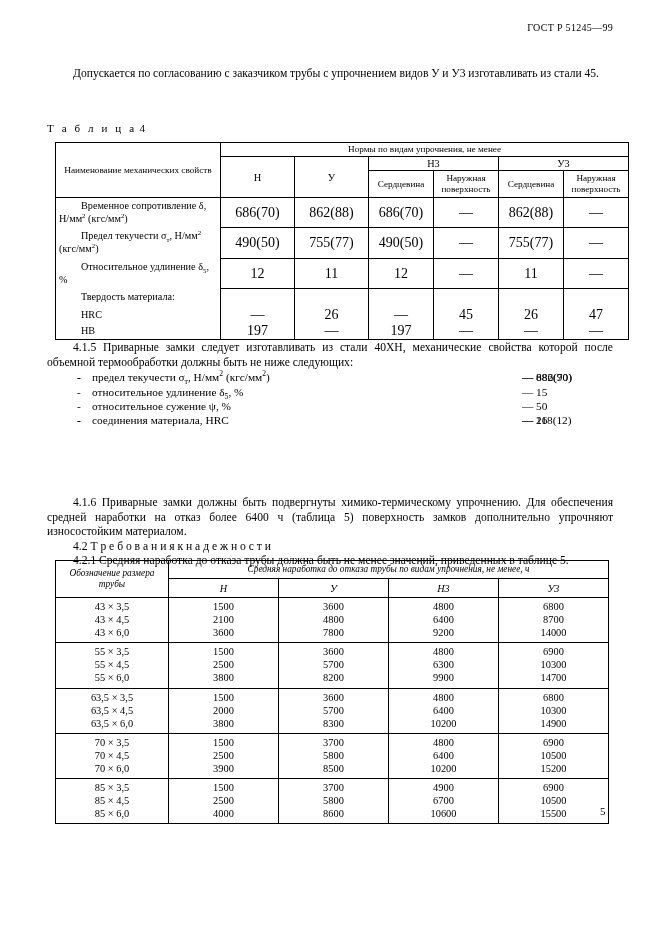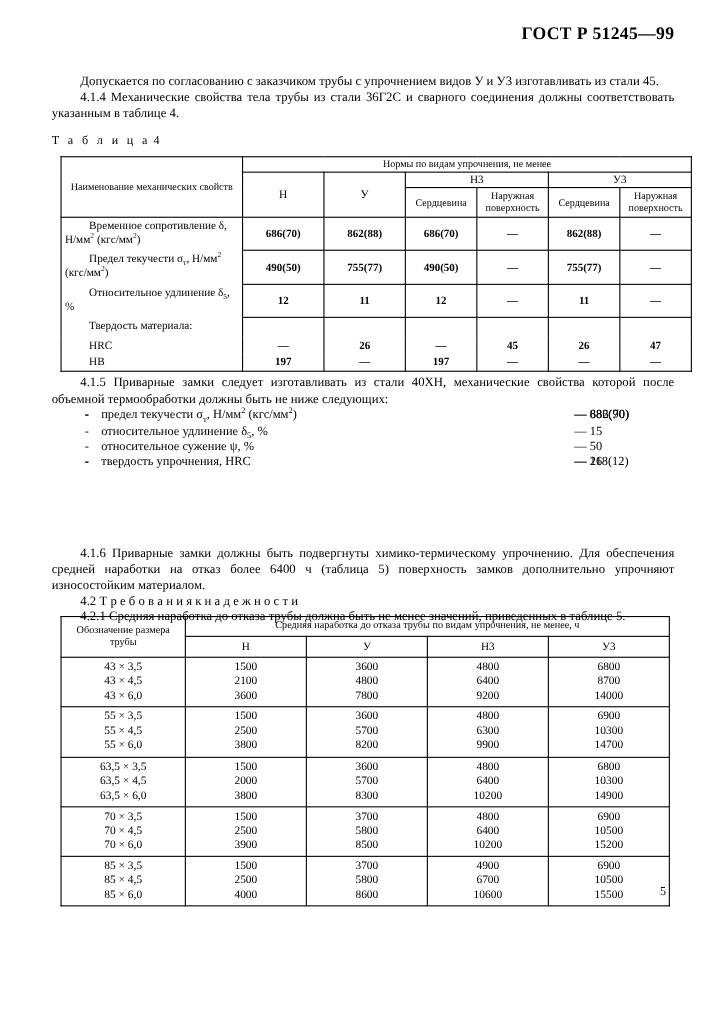--- a/index.html
+++ b/index.html
@@ -20,22 +20,22 @@
     left: 0; top: 0;
     width: 661px;
     height: 936px;
   }
 
   
   .runhead {
     position: absolute;
     top: 22px;
     right: 48px;
-    font-size: 16px;
-    font-weight: bold;
+    font-size: 10px;
+    font-weight: normal;
     letter-spacing: 0.3px;
     white-space: nowrap;
   }
 
   
   .content {
     position: absolute;
     left: 47px;
     top: 52px;
     width: 566px;
@@ -86,21 +86,21 @@
   .t4 td { height: 14px; }
   .t4 .rowlabel {
     text-align: left;
     font-size: 10.2px;
     line-height: 13.4px;
     padding: 1px 3px 2px 3px;
     vertical-align: top;
   }
   .t4 .rowlabel .ln1 { display: block; text-indent: 22px; }
   .t4 .rowlabel .ln2 { display: block; text-indent: 0; }
-  .t4 .val { font-size: 10px; font-weight: bold; }
+  .t4 .val { font-size: 14px; }
   .t4 .hardlbl { text-align: left; font-size: 10.2px; padding-left: 25px; margin-top: 36px; }
   sup { font-size: 0.68em; vertical-align: super; line-height: 0; }
   sub { font-size: 0.68em; vertical-align: sub; line-height: 0; }
 
   
   .mid {
     position: absolute;
     left: 47px;
     top: 341px;
     width: 566px;
@@ -142,21 +142,21 @@
     left: 47px;
     top: 541px;
   }
   .t5wrap {
     position: absolute;
     left: 55px;
     top: 560px;
     width: 553px;
   }
   .t5 td { padding: 0; }
-  .t5 .hcell { font-size: 9.3px; line-height: 11px; padding: 2px 1px; }
+  .t5 .hcell { font-size: 9.3px; line-height: 11px; padding: 2px 1px; font-style: italic; }
   .t5 .dcell {
     font-size: 10.4px;
     line-height: 13.1px;
     text-align: center;
     padding: 2px 0 3px 0;
     margin-top: 31px;
   }
   .t5 .dcell span { display: block; }
 
   
@@ -169,21 +169,20 @@
 </style>
 </head>
 <body>
 
 <div class="page">
 
   <div class="runhead">ГОСТ Р 51245—99</div>
 
   <div class="content">
     <p class="para">Допускается по согласованию с заказчиком трубы с упрочнением видов У и У3 изготавливать из стали 45.</p>
-    <p class="para">4.1.4 Механические свойства тела трубы из стали 36Г2С и сварного соединения должны соответствовать указанным в таблице 4.</p>
   </div>
 
   <div class="tcaption" style="position:absolute;left:47px;top:122px;">
     <span class="sp">Т а б л и ц а</span><span class="rest">&nbsp;</span><span>4</span>
   </div>
 
   <div class="t4wrap">
     <table class="gost t4">
       <colgroup>
         <col style="width:165px">
@@ -311,21 +310,21 @@
         <span class="dash-b">-</span>
         <span>относительное сужение ψ, %</span>
         <span class="valcol">— 50</span>
       </li>
       <li class="wide">
         <span class="dash-b">-</span>
         <span class="valcol">— 118(12)</span>
       </li>
       <li>
         <span class="dash-b">-</span>
-        <span>твердость упрочнения, HRC</span>
+        <span>соединения материала, HRC</span>
         <span class="valcol">— 26</span>
       </li>
     </ul>
   </div>
 
   <div class="mid2">
     <p class="para">4.1.6 Приварные замки должны быть подвергнуты химико-термическому упрочнению. Для обеспечения средней наработки на отказ более 6400 ч (таблица 5) поверхность замков дополнительно упрочняют износостойким материалом.</p>
     <p class="para"><span>4.2</span>&nbsp;<span>Т р е б о в а н и я   к   н а д е ж н о с т и</span></p>
     <p class="para">4.2.1 Средняя наработка до отказа трубы должна быть не менее значений, приведенных в таблице 5.</p>
   </div>

